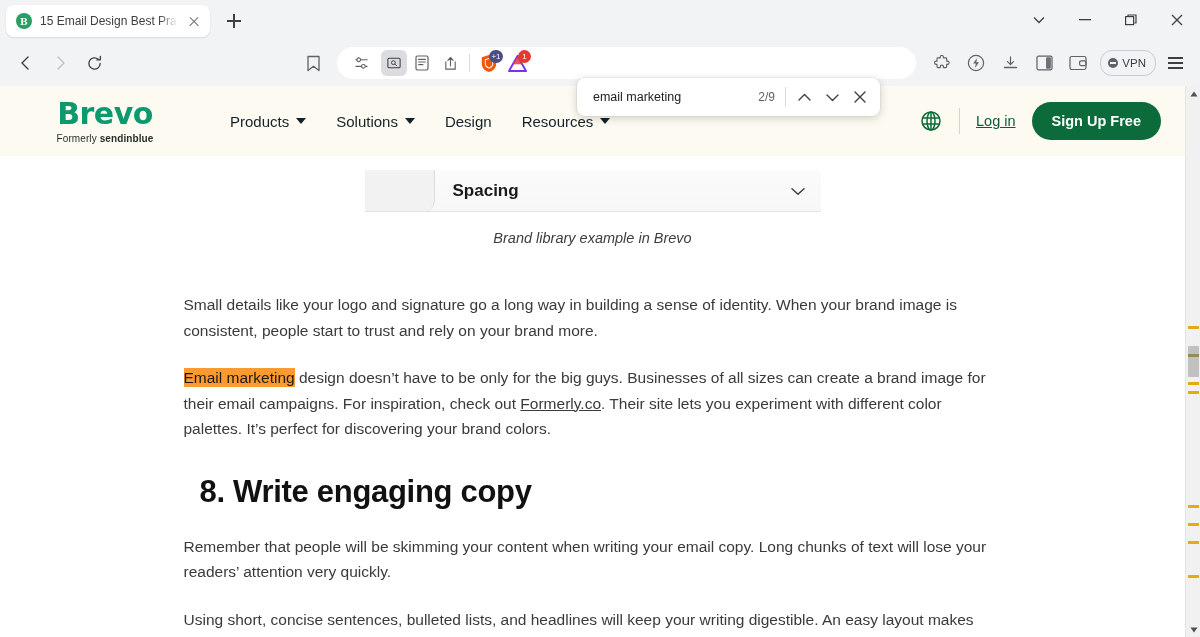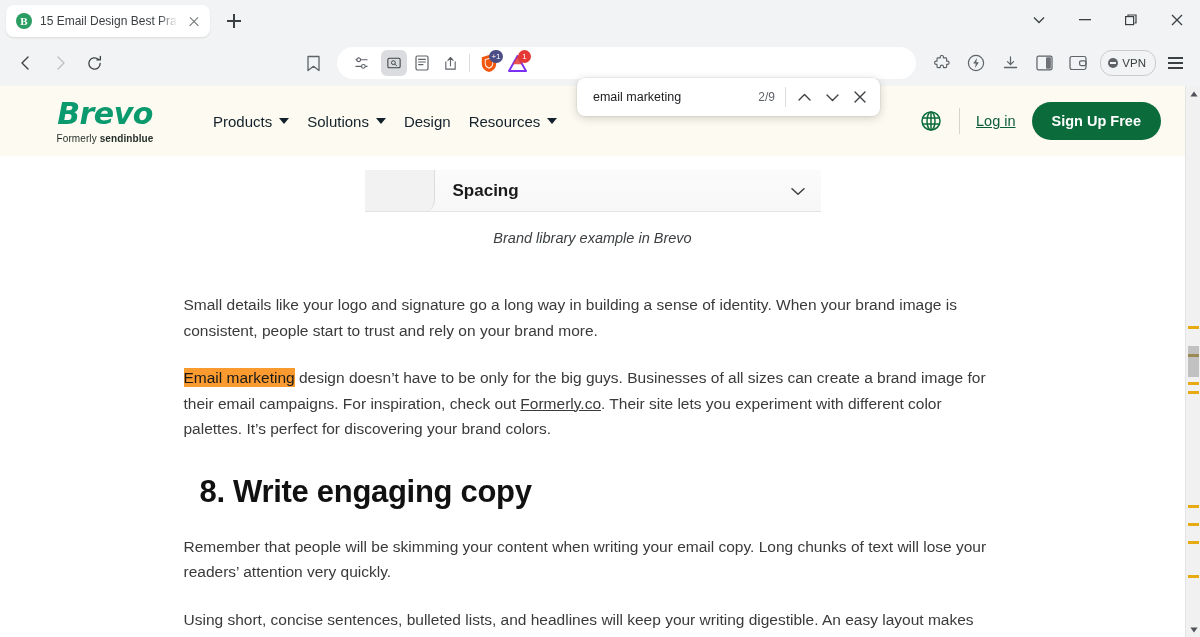--- a/index.html
+++ b/index.html
@@ -104,26 +104,26 @@
   
   .viewport { flex: 1 1 auto; position:relative; background:#ffffff; overflow:hidden; }
   .page { position:absolute; inset: 0 15px 0 0; overflow:hidden; background:#fff; }
 
   .site-header {
     height: 70px; background:#fdfaf1; display:flex; align-items:center; padding: 0 24px 0 40px; gap: 0;
   }
   .logo { display:flex; flex-direction:column; align-items:center; width:130px; flex:0 0 130px; }
   .logo-word {
     font-family: "DejaVu Sans", sans-serif; font-weight: bold; font-size: 30px; color:#0b996e;
-    letter-spacing: -0.5px; line-height: 1; font-style: italic;
+    letter-spacing: -0.5px; line-height: 1;
   }
   .logo-sub { font-size: 10px; color:#1f2b24; margin-top: 4px; letter-spacing:.1px; }
   .logo-sub b { font-weight: bold; }
 
-  .nav { display:flex; align-items:center; gap: 18px; margin-left: 43px; }
+  .nav { display:flex; align-items:center; gap: 30px; margin-left: 60px; }
   .nav-item { display:flex; align-items:center; gap:7px; font-size:15px; color:#12212b; }
   .caret { width:0; height:0; border-left:5px solid transparent; border-right:5px solid transparent; border-top:6px solid #12212b; }
 
   .header-right { margin-left:auto; display:flex; align-items:center; gap: 16px; }
   .globe { width:24px; height:24px; }
   .hr-div { width:1px; height:26px; background:#d8d4c8; }
   .login { font-size:14.5px; color:#0b5c3a; text-decoration: underline; }
   .btn-solid {
     background:#0b6b3a; color:#fff; font-size:14.5px; font-weight:bold; padding: 11px 20px; border-radius: 24px;
   }

